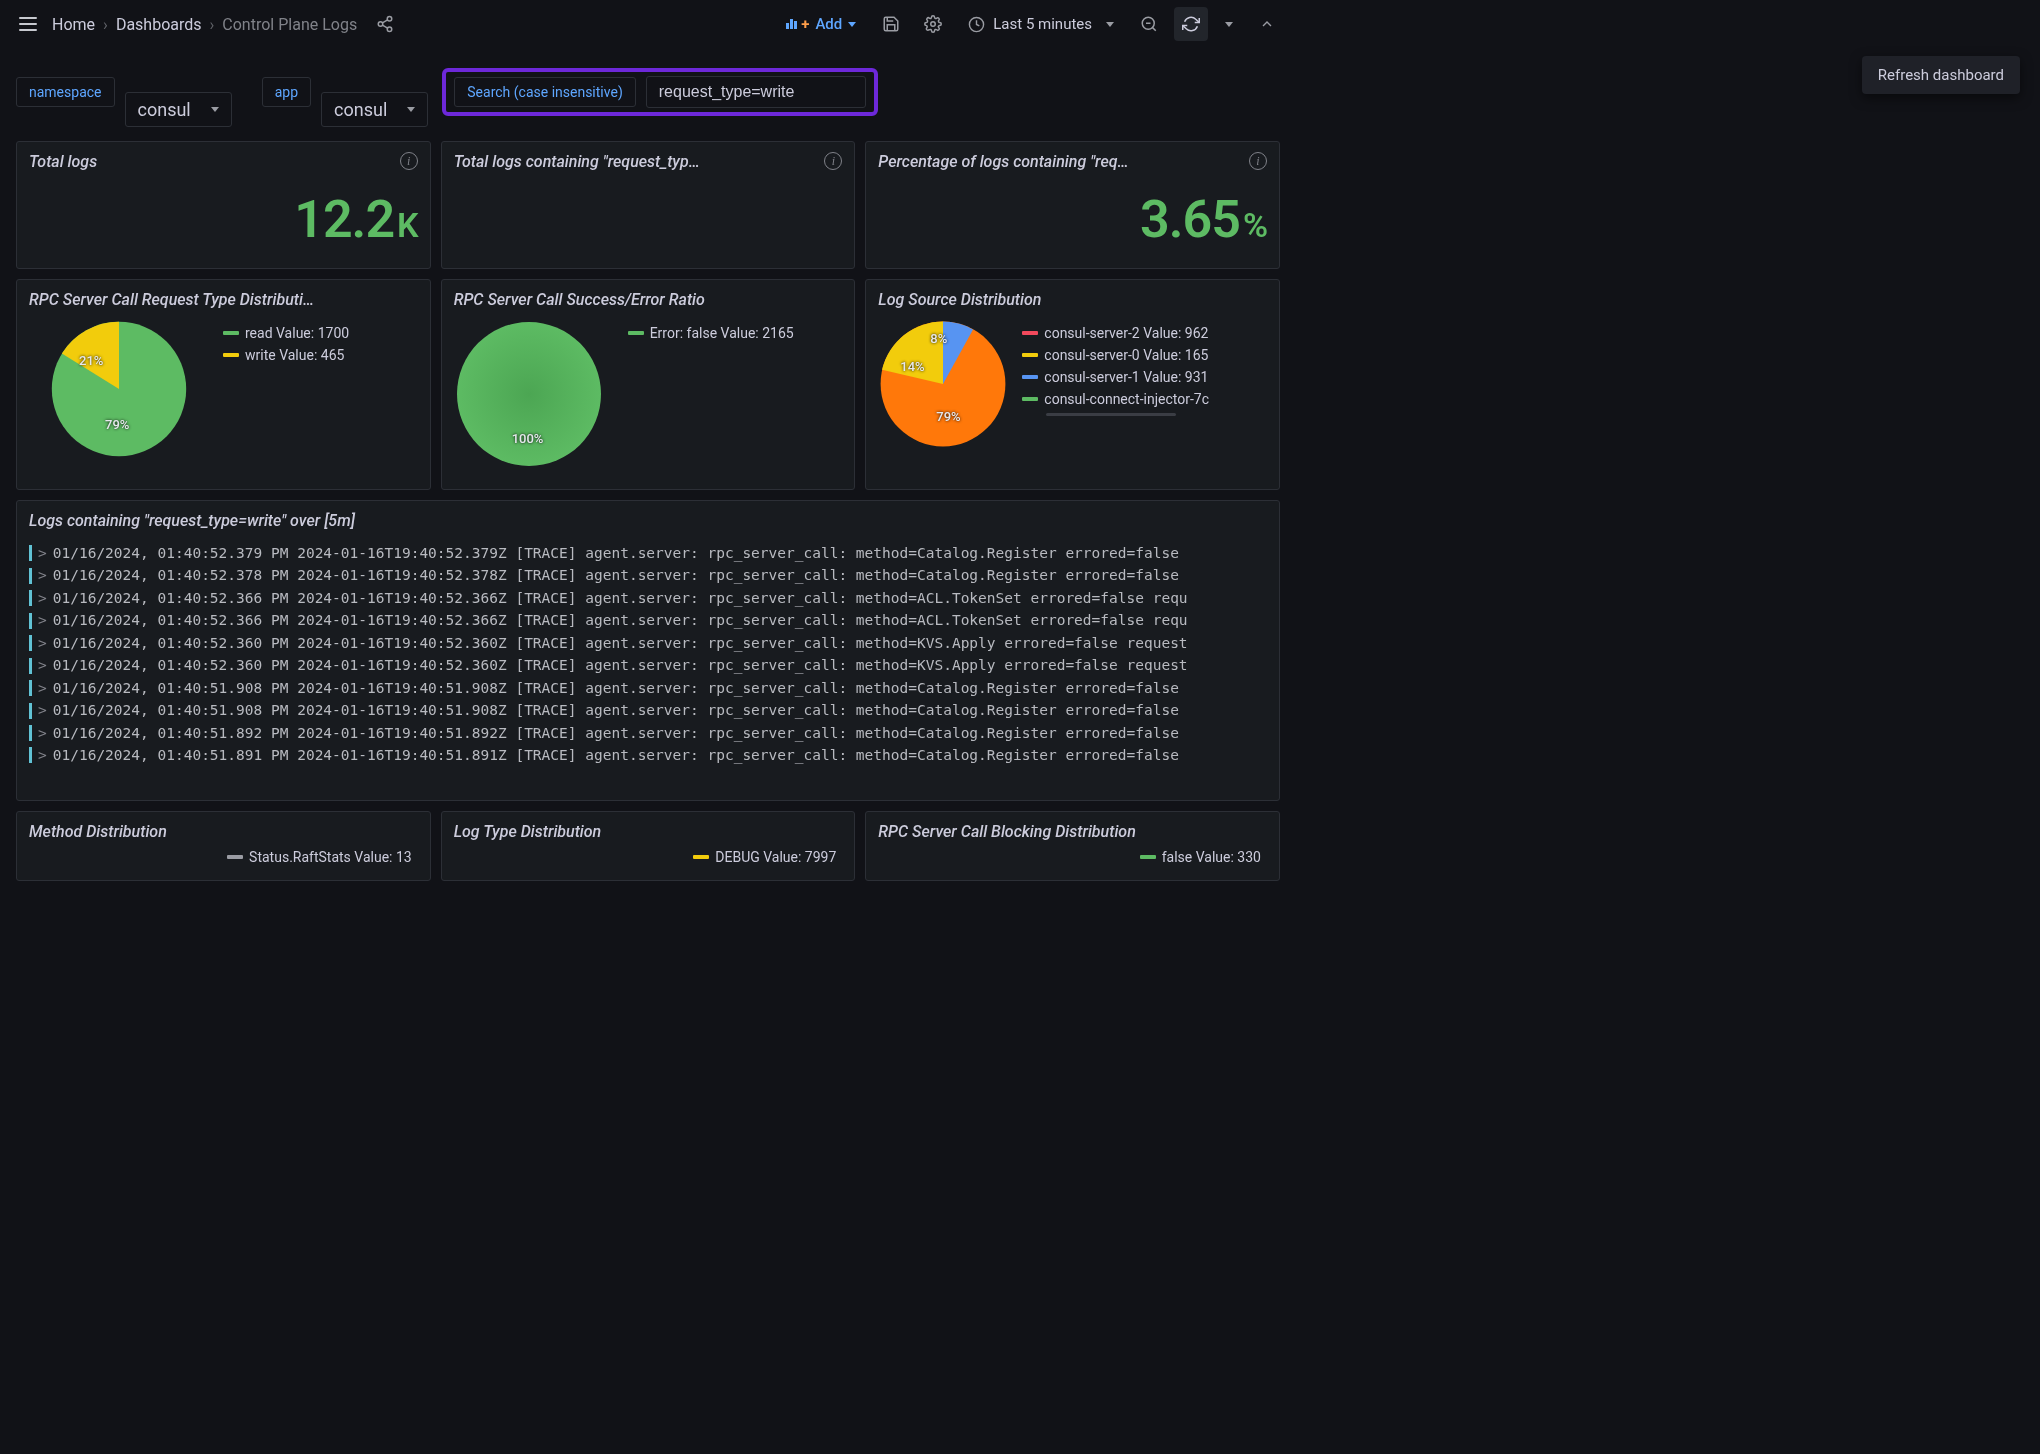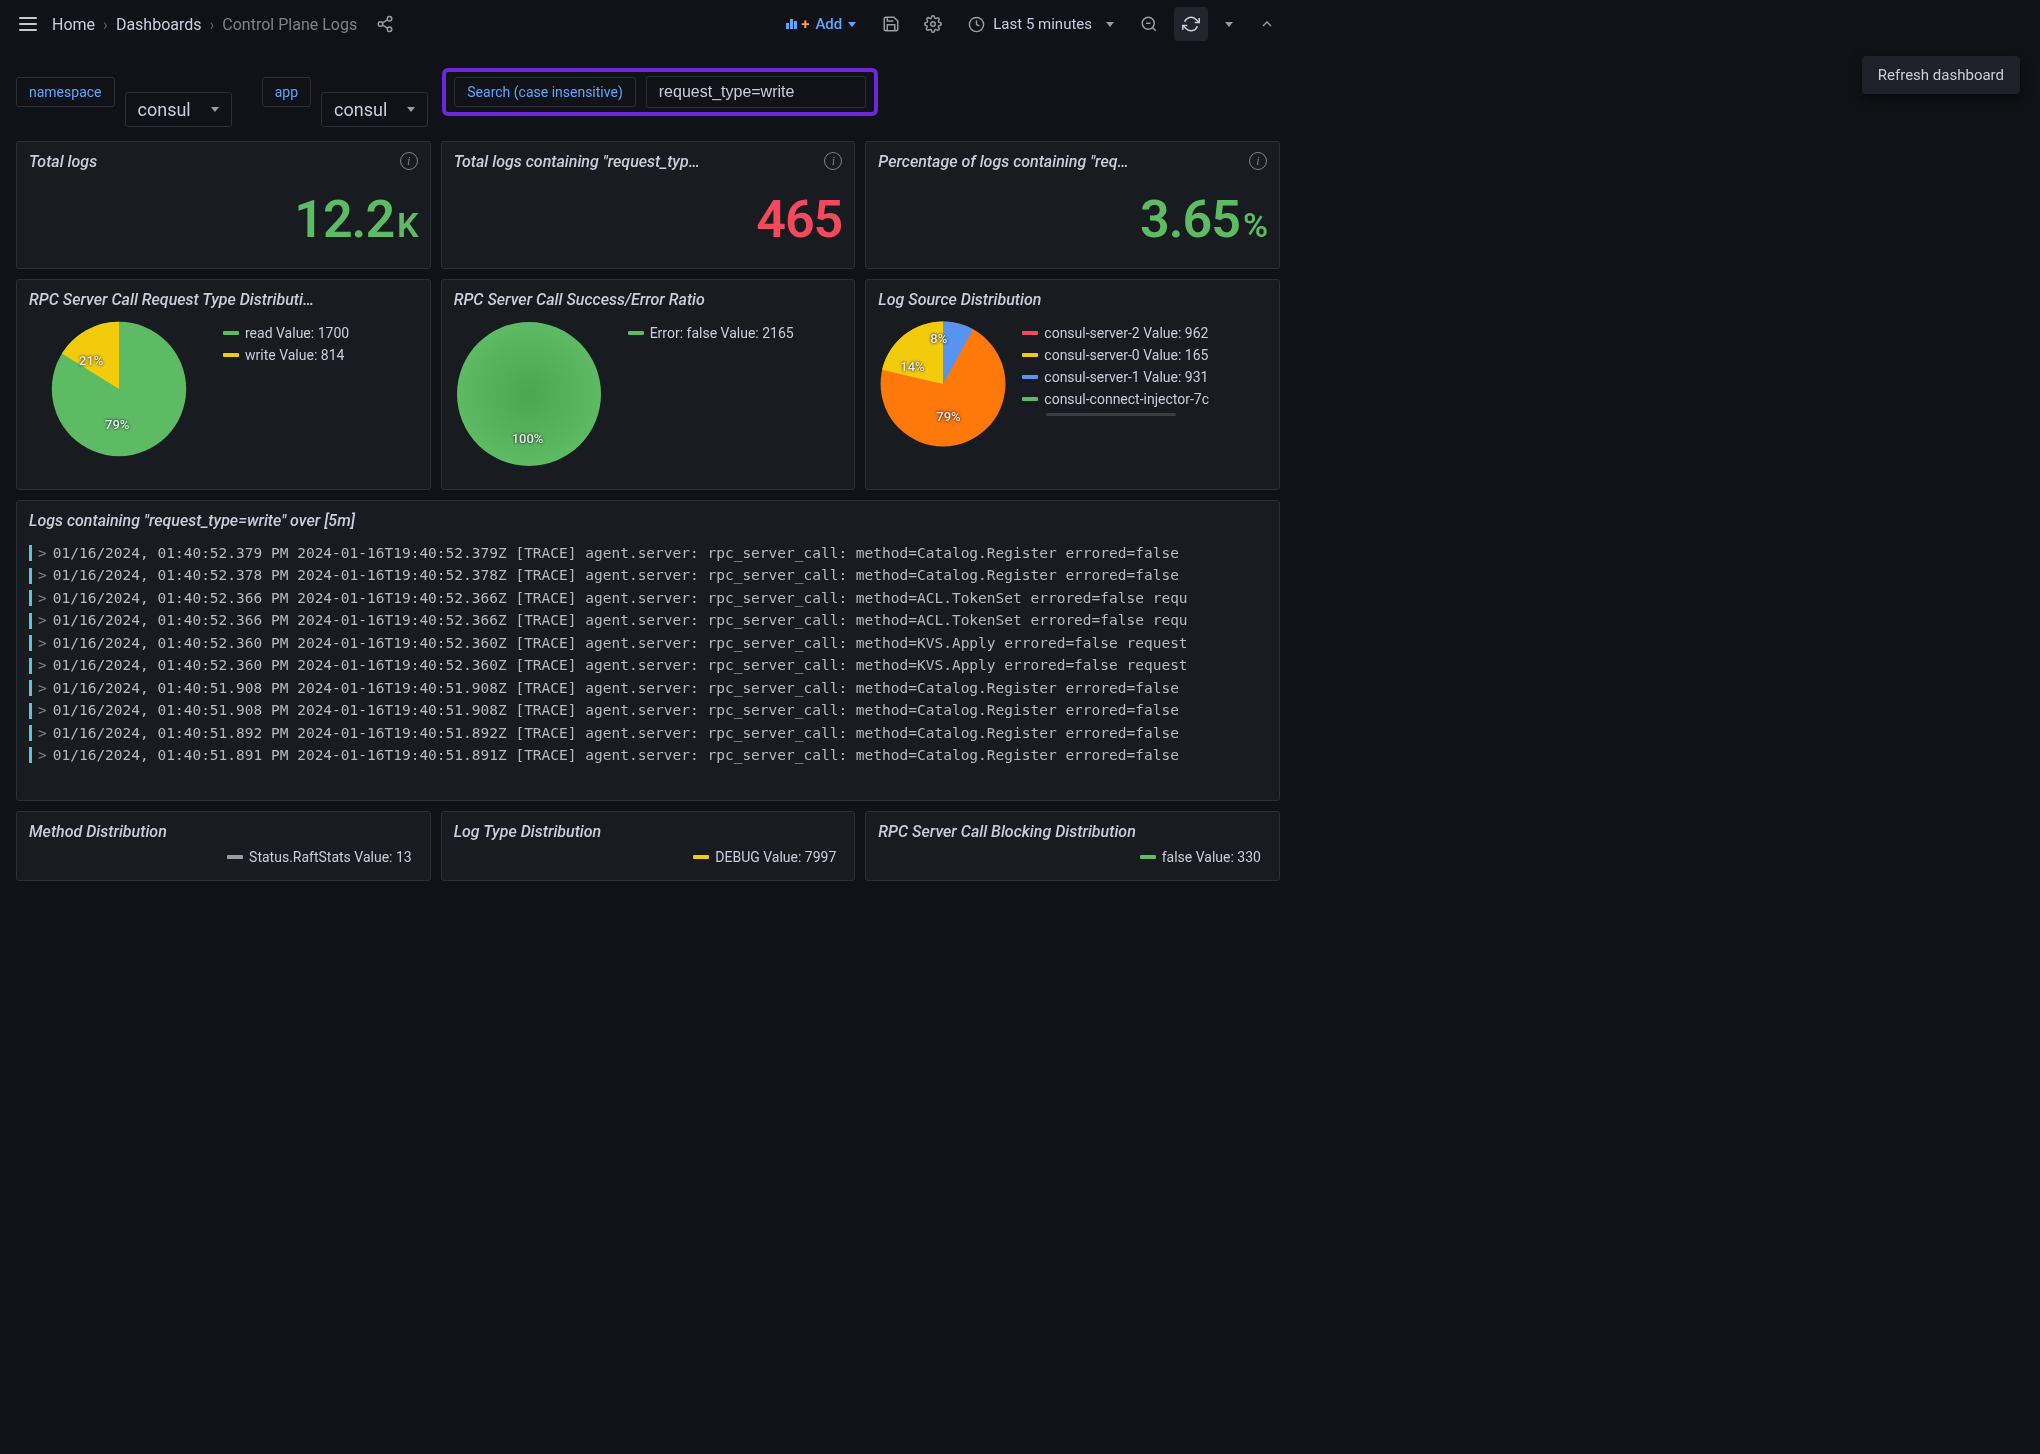--- a/index.html
+++ b/index.html
@@ -254,21 +254,20 @@
   <div class="panel">
     <div class="panel-title">Total logs</div>
     <div class="panel-info">i</div>
     <div class="stat green">
       <span>12.2</span><span class="unit">K</span>
     </div>
   </div>
   <div class="panel">
     <div class="panel-title">Total logs containing "request_typ…</div>
     <div class="panel-info">i</div>
-    <div class="stat red">465</div>
   </div>
   <div class="panel">
     <div class="panel-title">Percentage of logs containing "req…</div>
     <div class="panel-info">i</div>
     <div class="stat green">
       <span>3.65</span><span class="unit">%</span>
     </div>
   </div>
 
   <div class="panel">
@@ -282,21 +281,21 @@
         <div class="pie-label" style="left:56px; top:98px">79%</div>
         <div class="pie-label" style="left:30px; top:34px">21%</div>
       </div>
       <div class="pie-legend" id="legend-rpc-type">
           <div class="row">
             <span class="swatch" style="background: rgb(93, 187, 99);"></span>
             <span>read  Value: 1700</span>
           </div>
           <div class="row">
             <span class="swatch" style="background: rgb(242, 204, 12);"></span>
-            <span>write  Value: 814</span>
+            <span>write  Value: 465</span>
           </div>
         </div>
     </div>
   </div>
 
   <div class="panel">
     <div class="panel-title">RPC Server Call Success/Error Ratio</div>
     <div class="pie-panel-body">
       <div class="pie-wrap">
         <svg width="150" height="150" viewBox="0 0 100 100">

